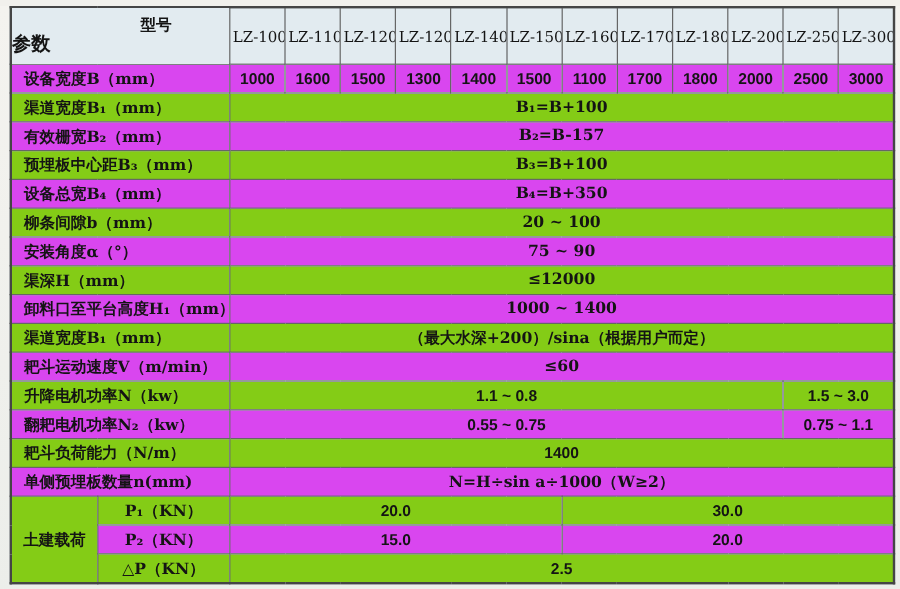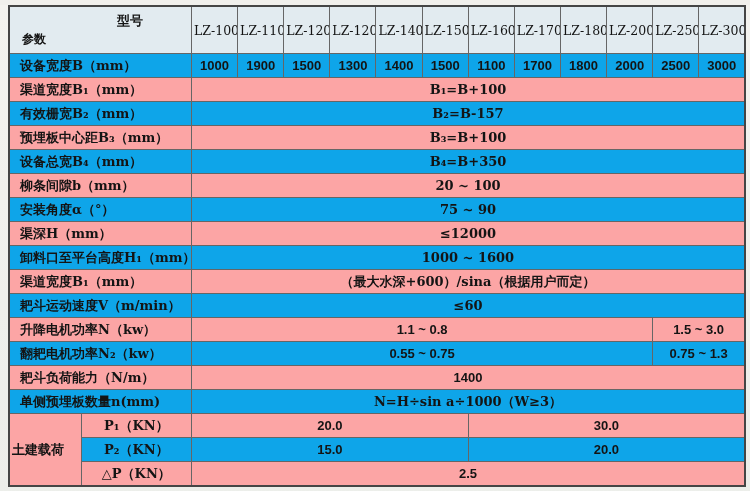--- a/index.html
+++ b/index.html
@@ -17,39 +17,39 @@
   }
   td{
     border:1px solid #666;
     height:23px;padding:0 2px;
     text-align:center;vertical-align:middle;
     color:#141414;
     font-weight:bold;font-size:13px;
     font-family:"DejaVu Serif","Liberation Serif",serif;
     overflow:hidden;white-space:nowrap;
   }
-  tr.gray td{background:#0ea5e9;}
-  tr.blue td{background:#fca5a5;}
+  tr.gray td{background:#d946ef;}
+  tr.blue td{background:#84cc16;}
   tr.head td{background:#e2ebf0;height:46px;}
   td.label{text-align:left;padding-left:10px;font-size:13px;}
   td.model{font-weight:normal;font-size:12.5px;}
   td.num{font-family:Liberation Sans, sans-serif;font-size:13px;}
   td.formula{font-size:13px;}
-  td.civil{text-align:left;padding-left:2px;}
+  td.civil{text-align:center;padding-left:2px;}
   
   td.corner{
     position:relative;padding:0;
     background:
       linear-gradient(to bottom right,
         rgba(0,0,0,0) calc(50% - 1px), #555 calc(50% - 1px),
         #555 calc(50% + 0px), rgba(0,0,0,0) calc(50% + 1px)),
       #e5edf1;
   }
   td.corner .tr{position:absolute;top:5px;right:48px;font-size:13px;}
-  td.corner .bl{position:absolute;bottom:5px;left:12px;font-size:12px;}
+  td.corner .bl{position:absolute;bottom:5px;left:0;font-size:16px;}
 </style>
 </head>
 <body>
 
 <div class="sheet">
   <table class="spec">
     <colgroup>
       <col style="width:72px">
         <col style="width:110px">
       <col style="width:46px">
@@ -82,21 +82,21 @@
       <td class="model">LZ-1700</td>
       <td class="model">LZ-1800</td>
       <td class="model">LZ-2000</td>
       <td class="model">LZ-2500</td>
       <td class="model">LZ-3000</td>
     </tr>
 
     <tr class="gray">
       <td class="label" colspan="2">设备宽度B（mm）</td>
       <td class="num">1000</td>
-      <td class="num">1900</td>
+      <td class="num">1600</td>
       <td class="num">1500</td>
       <td class="num">1300</td>
       <td class="num">1400</td>
       <td class="num">1500</td>
       <td class="num">1100</td>
       <td class="num">1700</td>
       <td class="num">1800</td>
       <td class="num">2000</td>
       <td class="num">2500</td>
       <td class="num">3000</td>
@@ -125,49 +125,49 @@
     <tr class="gray">
       <td class="label" colspan="2">安装角度α（°）</td>
       <td class="formula" colspan="12">75 ~ 90</td>
     </tr>
     <tr class="blue">
       <td class="label" colspan="2">渠深H（mm）</td>
       <td class="formula" colspan="12">≤12000</td>
     </tr>
     <tr class="gray">
       <td class="label" colspan="2">卸料口至平台高度H₁（mm）</td>
-      <td class="formula" colspan="12">1000 ~ 1600</td>
+      <td class="formula" colspan="12">1000 ~ 1400</td>
     </tr>
     <tr class="blue">
       <td class="label" colspan="2">渠道宽度B₁（mm）</td>
-      <td class="formula" colspan="12">（最大水深+600）/sina（根据用户而定）</td>
+      <td class="formula" colspan="12">（最大水深+200）/sina（根据用户而定）</td>
     </tr>
     <tr class="gray">
       <td class="label" colspan="2">耙斗运动速度V（m/min）</td>
       <td class="formula" colspan="12">≤60</td>
     </tr>
 
     <tr class="blue">
       <td class="label" colspan="2">升降电机功率N（kw）</td>
       <td class="num" colspan="10">1.1 ~ 0.8</td>
       <td class="num" colspan="2">1.5 ~ 3.0</td>
     </tr>
     <tr class="gray">
       <td class="label" colspan="2">翻耙电机功率N₂（kw）</td>
       <td class="num" colspan="10">0.55 ~ 0.75</td>
-      <td class="num" colspan="2">0.75 ~ 1.3</td>
+      <td class="num" colspan="2">0.75 ~ 1.1</td>
     </tr>
 
     <tr class="blue">
       <td class="label" colspan="2">耙斗负荷能力（N/m）</td>
       <td class="num" colspan="12">1400</td>
     </tr>
     <tr class="gray">
       <td class="label" colspan="2">单侧预埋板数量n(mm)</td>
-      <td class="formula" colspan="12">N=H÷sin a÷1000（W≥3）</td>
+      <td class="formula" colspan="12">N=H÷sin a÷1000（W≥2）</td>
     </tr>
 
     <tr class="blue">
       <td class="civil" rowspan="3">土建载荷</td>
       <td>P₁（KN）</td>
       <td class="num" colspan="6">20.0</td>
       <td class="num" colspan="6">30.0</td>
     </tr>
     <tr class="gray">
       <td>P₂（KN）</td>

